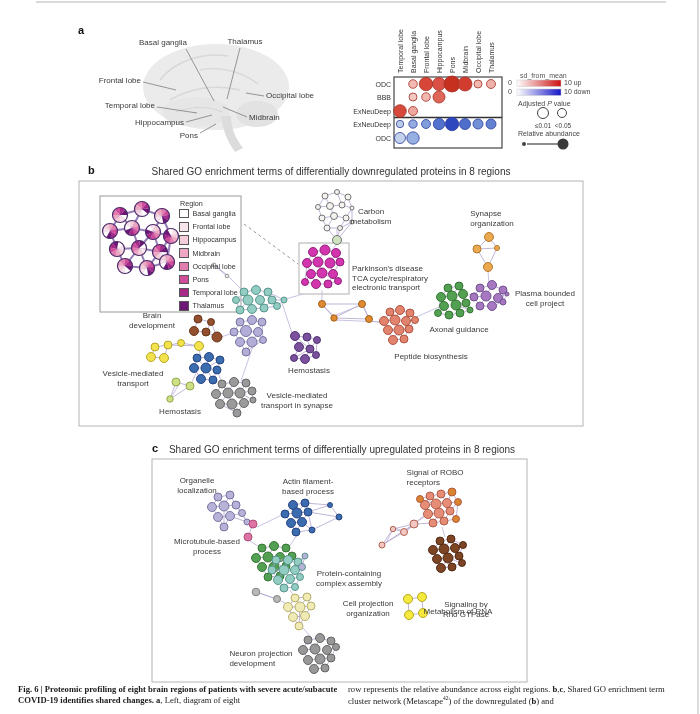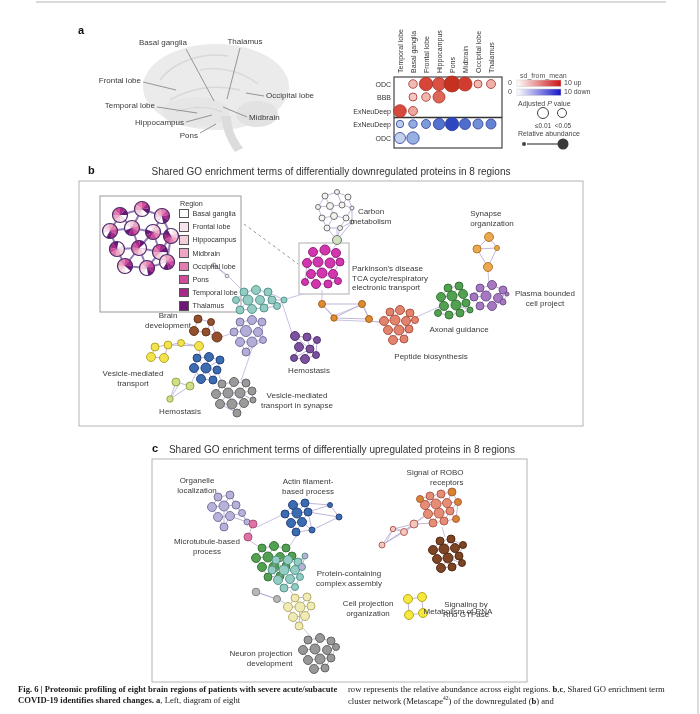--- a/index.html
+++ b/index.html
@@ -997,44 +997,44 @@
 metabolism</div>
       <div class="lbl" style="left: 352px; top: 278px; text-align: left; transform: translate(0px, -50%);">Parkinson's disease
 TCA cycle/respiratory
 electronic transport</div>
       <div class="lbl" style="left: 492px; top: 219px; text-align: left; transform: translate(-50%, -50%);">Synapse
 organization</div>
       <div class="lbl" style="left: 545px; top: 299px; text-align: center; transform: translate(-50%, -50%);">Plasma bounded
 cell project</div>
       <div class="lbl" style="left: 459px; top: 330px; text-align: center; transform: translate(-50%, -50%);">Axonal guidance</div>
       <div class="lbl" style="left: 399px; top: 357px; text-align: center; transform: translate(-50%, -50%); margin-left: 32px;">Peptide biosynthesis</div>
-      <div class="lbl" style="left: 168px; top: 321px; text-align: center; transform: translate(-50%, -50%);">Brain
+      <div class="lbl" style="left: 152px; top: 321px; text-align: center; transform: translate(-50%, -50%);">Brain
 development</div>
       <div class="lbl" style="left: 133px; top: 379px; text-align: center; transform: translate(-50%, -50%);">Vesicle-mediated
 transport</div>
       <div class="lbl" style="left: 180px; top: 412px; text-align: center; transform: translate(-50%, -50%);">Hemostasis</div>
       <div class="lbl" style="left: 297px; top: 401px; text-align: center; transform: translate(-50%, -50%);">Vesicle-mediated
 transport in synapse</div>
       <div class="lbl" style="left: 309px; top: 371px; text-align: center; transform: translate(-50%, -50%);">Hemostasis</div>
       <div class="lbl" style="left: 197px; top: 486px; text-align: center; transform: translate(-50%, -50%);">Organelle
 localization</div>
       <div class="lbl" style="left: 308px; top: 487px; text-align: center; transform: translate(-50%, -50%);">Actin filament-
 based process</div>
-      <div class="lbl" style="left: 435px; top: 478px; text-align: right; transform: translate(-50%, -50%);">Signal of ROBO
+      <div class="lbl" style="left: 435px; top: 478px; text-align: left; transform: translate(-50%, -50%);">Signal of ROBO
 receptors</div>
       <div class="lbl" style="left: 207px; top: 547px; text-align: center; transform: translate(-50%, -50%);">Microtubule-based
 process</div>
       <div class="lbl" style="left: 349px; top: 570px; text-align: center; transform: translate(-50%, -50%); margin-top: 9px;">Protein-containing
 complex assembly</div>
       <div class="lbl" style="left: 458px; top: 581px; text-align: center; transform: translate(-50%, -50%); margin-top: 31px;">Metabolism of RNA</div>
       <div class="lbl" style="left: 368px; top: 609px; text-align: center; transform: translate(-50%, -50%);">Cell projection
 organization</div>
       <div class="lbl" style="left: 466px; top: 610px; text-align: center; transform: translate(-50%, -50%);">Signaling by
 Rho GTPase</div>
-      <div class="lbl" style="left: 261px; top: 659px; text-align: right; transform: translate(-50%, -50%);">Neuron projection
+      <div class="lbl" style="left: 261px; top: 659px; text-align: left; transform: translate(-50%, -50%);">Neuron projection
 development</div>
     </div>
 
   <div id="caption">
     <div id="caption-left"><b>Fig. 6 | Proteomic profiling of eight brain regions of patients with severe acute/subacute COVID-19 identifies shared changes. </b><b>a</b><span>, Left, diagram of eight</span></div>
     <div id="caption-right"><span>row represents the relative abundance across eight regions. </span><b>b</b><span>,</span><b>c</b><span>, Shared GO enrichment term cluster network (Metascape</span><sup>42</sup><span>) of the downregulated (</span><b>b</b><span>) and</span></div>
   </div>
 </div>
 
 </body></html>

